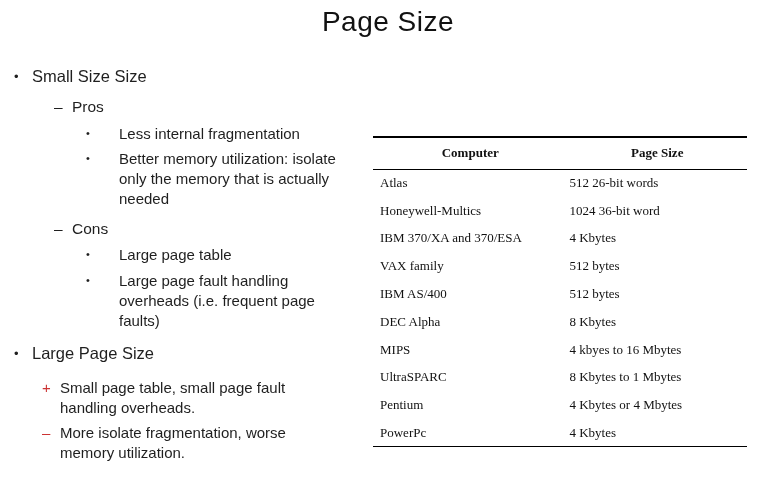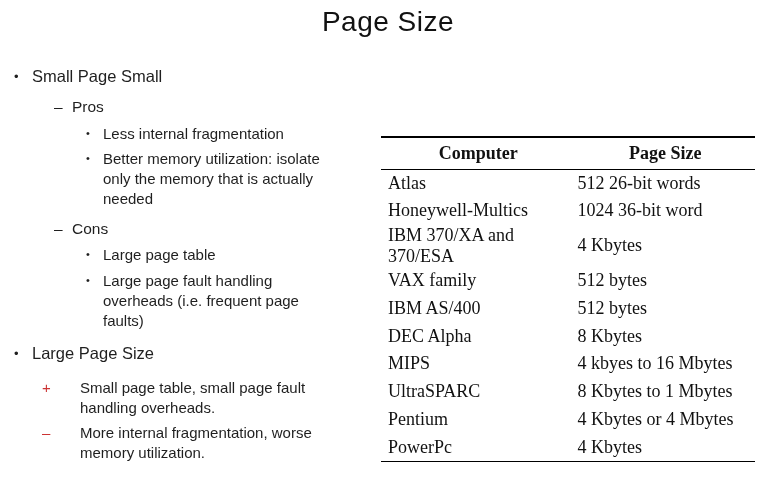--- a/index.html
+++ b/index.html
@@ -26,37 +26,37 @@
   .marker { flex: 0 0 auto; text-align: left; }
 
   .l1 { font-size: 16.5px; }
   .l1 .marker { width: 24px; padding-left: 6px; font-size: 13px; line-height: 1.7; }
 
   .l2 { font-size: 15.5px; margin-top: 9px; }
   .l2 .marker { width: 18px; margin-left: 46px; }
 
   .l3 { font-size: 15px; margin-top: 6px; }
   .l3 .marker { width: 17px; margin-left: 78px; font-size: 11px; line-height: 1.8; }
-  .l3 .text { max-width: 218px; }
+  .l3 .text { max-width: 218px; margin-left: 16px; }
 
   .lp { font-size: 15px; }
   .lp .marker { width: 18px; margin-left: 34px; color: #cc3333; font-weight: 400; }
-  .lp .text { max-width: 264px; margin-left: 20px; }
+  .lp .text { max-width: 264px; }
   .row-plus { margin-top: 13px; }
   .row-minus { margin-top: 5px; }
 
   .gap-cons { margin-top: 10px; }
   .gap-large { margin-top: 13px; }
 
   
   .pagesize-table {
-    position: absolute; left: 381px; top: 136px; width: 374px;
+    position: absolute; left: 373px; top: 136px; width: 374px;
     border-collapse: collapse;
     font-family: "Liberation Serif", serif;
-    font-size: 18px; color: #111;
+    font-size: 13px; color: #111;
     border-top: 2.5px solid #000;
     border-bottom: 1.5px solid #000;
   }
   .pagesize-table thead th {
     font-weight: 700; text-align: center;
     height: 32px; vertical-align: middle;
     border-bottom: 1.5px solid #000;
   }
   .pagesize-table td {
     height: 27.8px; vertical-align: middle;
@@ -69,21 +69,21 @@
 <body>
 
 <div class="slide">
 
   <h1 class="title">Page Size</h1>
 
   <div class="outline">
 
     <div class="row l1">
       <span class="marker">•</span>
-      <span class="text">Small Page Small</span>
+      <span class="text">Small Size Size</span>
     </div>
 
     <div class="row l2">
       <span class="marker">–</span>
       <span class="text">Pros</span>
     </div>
 
     <div class="row l3">
       <span class="marker">•</span>
       <span class="text">Less internal fragmentation</span>
@@ -114,21 +114,21 @@
       <span class="text">Large Page Size</span>
     </div>
 
     <div class="row lp row-plus">
       <span class="marker">+</span>
       <span class="text">Small page table, small page fault handling overheads.</span>
     </div>
 
     <div class="row lp row-minus">
       <span class="marker">–</span>
-      <span class="text">More internal fragmentation, worse memory utilization.</span>
+      <span class="text">More isolate fragmentation, worse memory utilization.</span>
     </div>
 
   </div>
 
   <table class="pagesize-table">
     <thead>
       <tr>
         <th>Computer</th>
         <th>Page Size</th>
       </tr>

